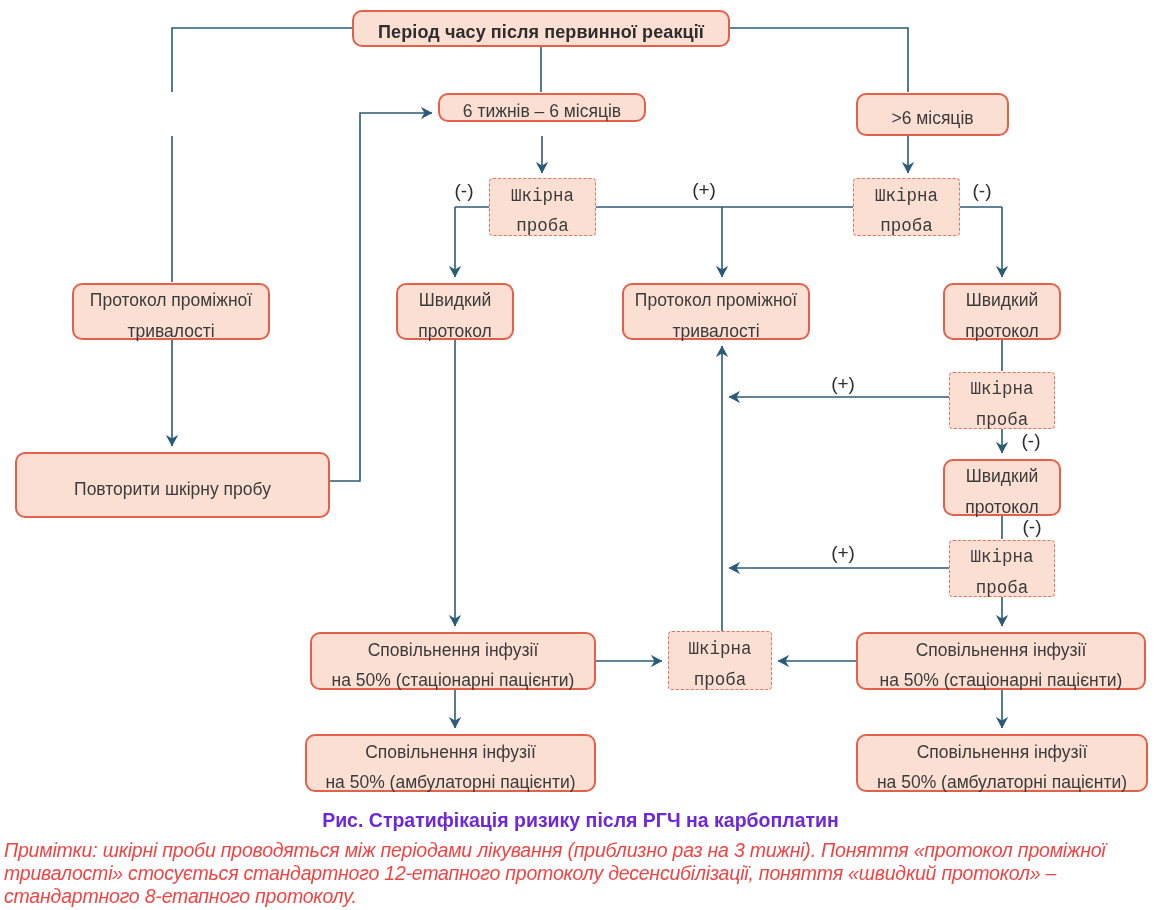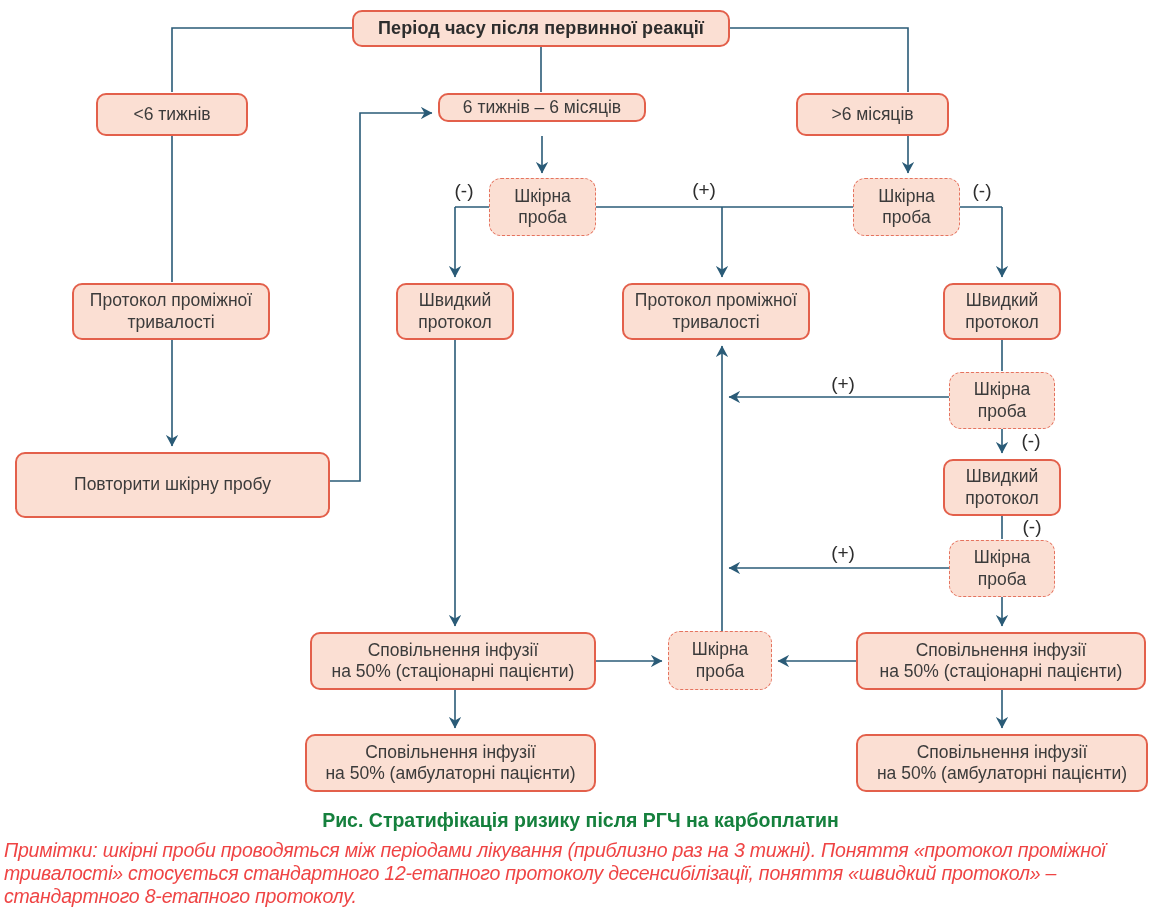--- a/index.html
+++ b/index.html
@@ -16,30 +16,30 @@
   .edges marker path{fill:var(--connector);stroke:none;}
   .node{
     position:absolute;z-index:2;box-sizing:border-box;
     background:var(--box-fill);
     border:2.5px solid var(--box-border);
     border-radius:10px;
     display:flex;flex-direction:column;align-items:center;justify-content:center;
     text-align:center;font-size:17.5px;line-height:1.22;color:#3b3b3b;
     padding:2px 6px;
   }
-  .node .ln{display:block;white-space:nowrap;}
-  .node.dashed{border:1.6px dashed var(--box-border-dashed);border-radius:12px;}
+  .node .ln{display:block;white-space:nowrap;margin-top:9px;}
+  .node.dashed{border:1.6px dashed var(--box-border-dashed);border-radius:4px;font-family:Liberation Mono, monospace;}
   .node.bold{font-weight:bold;font-size:18px;color:#2d2d2d;letter-spacing:.1px;}
   .elabel{
     position:absolute;z-index:3;transform:translateX(-50%);
     font-size:19px;color:#2e2e2e;line-height:1;
   }
   .caption{
     position:absolute;left:0;top:809px;width:1161px;z-index:2;
-    text-align:center;font-weight:bold;font-size:19.5px;color:#15803d;
+    text-align:center;font-weight:bold;font-size:19.5px;color:#6d28d9;
   }
   .notes{
     position:absolute;left:4px;top:839px;width:1153px;z-index:2;
     font-style:italic;font-size:19.5px;line-height:1.18;color:#ef4444;
     letter-spacing:-0.2px;
   }
 </style>
 </head>
 <body>
 
@@ -78,29 +78,26 @@
     <path marker-end="url(#ah)" d="M596,661 H662"></path>
     <path marker-end="url(#ah)" d="M856,661 H778"></path>
     <path marker-end="url(#ah)" d="M455,690 V728"></path>
     <path marker-end="url(#ah)" d="M1002,690 V728"></path>
   </svg>
 
   <div class="node bold" style="left:352px;top:10px;width:378px;height:37px">
     <span class="ln">Період часу після первинної реакції</span>
   </div>
 
-  <div class="node" style="left:96px;top:93px;width:152px;height:43px">
-    <span class="ln">&lt;6 тижнів</span>
-  </div>
 
   <div class="node" style="left:438px;top:93px;width:208px;height:29px">
     <span class="ln">6 тижнів – 6 місяців</span>
   </div>
 
-  <div class="node" style="left:796px;top:93px;width:153px;height:43px">
+  <div class="node" style="left:856px;top:93px;width:153px;height:43px">
     <span class="ln">&gt;6 місяців</span>
   </div>
 
   <div class="node dashed" style="left:489px;top:178px;width:107px;height:58px">
     <span class="ln">Шкірна</span>
     <span class="ln">проба</span>
   </div>
 
   <div class="node dashed" style="left:853px;top:178px;width:107px;height:58px">
     <span class="ln">Шкірна</span>

